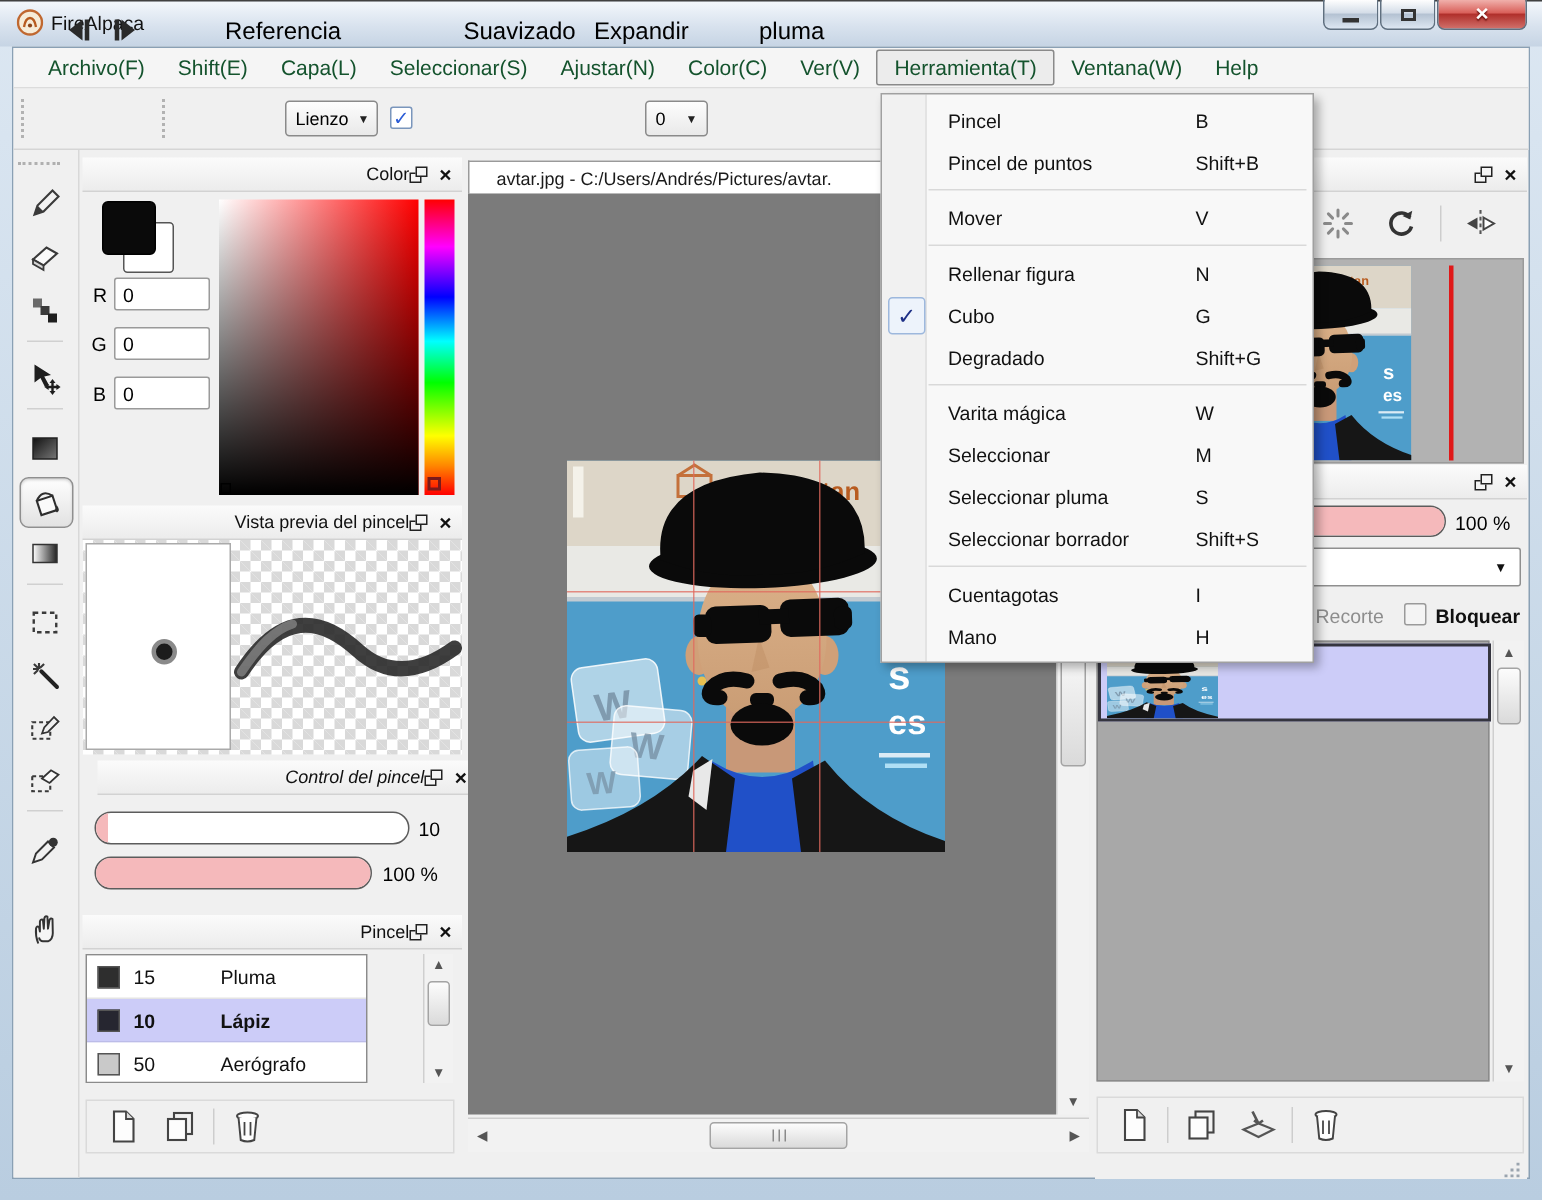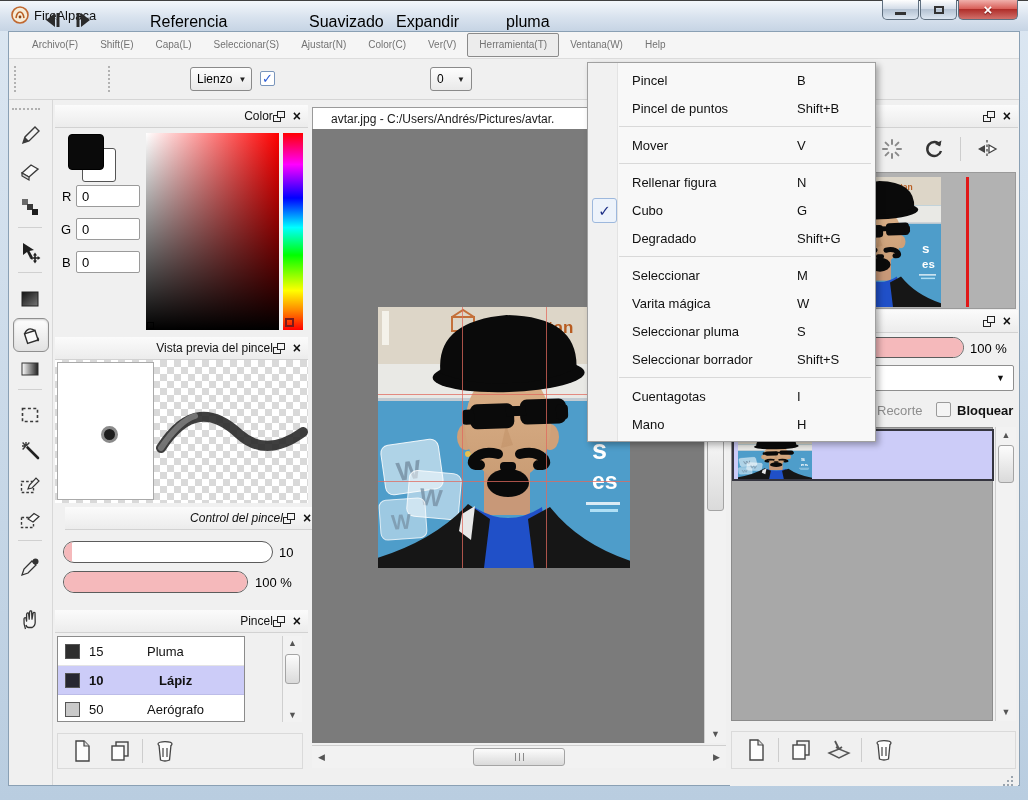--- a/index.html
+++ b/index.html
@@ -26,21 +26,21 @@
   .glyph-min{width:11px;height:3px;background:#333;margin-top:7px;}
   .glyph-max{width:10px;height:8px;border:2px solid #333;box-sizing:border-box;background:transparent;}
   .glyph-x{color:#fff;font-weight:bold;font-size:15px;line-height:15px;text-shadow:0 1px 1px #701512;}
 
   .content-bg{left:8px;top:31px;width:1012px;height:755px;background:#f0f0f0;
               border:1px solid #8aa0b4;box-sizing:border-box;}
 
   
   .menubar{left:9px;top:32px;width:1010px;height:27px;background:#f5f5f5;
            border-bottom:1px solid #dcdcdc;display:flex;align-items:center;
-           padding-left:12px;box-sizing:border-box;font-size:10px;color:#737373;}
+           padding-left:12px;box-sizing:border-box;font-size:14px;color:#14532d;}
   .menu-it{padding:0 11px;line-height:24px;white-space:nowrap;}
   .menu-it.active{border:1px solid #8a8a8a;border-radius:2px;background:#ececec;
                   line-height:22px;}
 
   
   .toolbar{left:9px;top:59px;width:1010px;height:41px;background:#f0f0f0;
            border-bottom:1px solid #d5d5d5;box-sizing:border-box;font-size:13px;color:#111;}
   .dotted-v{width:0;height:26px;border-left:2px dotted #b2b2b2;top:7px;}
   .tb-btn{width:28px;height:26px;top:7px;display:flex;align-items:center;justify-content:center;}
   .tb-label{top:13px;margin-left:28px;}
@@ -453,21 +453,21 @@
   </div>
   <div class="abs" style="left:57px;top:636px;width:188px;height:86px;border:1px solid #8b8b8b;background:#fff;overflow:hidden;box-sizing:border-box;">
     <div class="brush-row">
       <span class="b-swatch" style="background:#2e2e2e;"></span>
       <span style="width:34px;">15</span>
       <span style="margin-left:24px;">Pluma</span>
     </div>
     <div class="brush-row sel">
       <span class="b-swatch" style="background:#262630;"></span>
       <span style="width:34px;">10</span>
-      <span style="margin-left:36px;">Lápiz</span>
+      <span style="margin-left:24px;">Lápiz</span>
     </div>
     <div class="brush-row">
       <span class="b-swatch" style="background:#c9c9c9;"></span>
       <span style="width:34px;">50</span>
       <span style="margin-left:24px;">Aerógrafo</span>
     </div>
 
   </div>
   <div class="abs sb-track-v" style="left:282px;top:636px;width:20px;height:86px;">
     <div class="sb-arr" style="height:14px;">▲</div>
@@ -661,28 +661,28 @@
       <span class="tm-check">✓</span>
       <span class="lab">Cubo</span>
       <span class="sc">G</span>
     </div>
     <div class="tm-item">
       <span class="lab">Degradado</span>
       <span class="sc">Shift+G</span>
     </div>
     <div class="tm-sep"></div>
     <div class="tm-item">
+      <span class="lab">Varita mágica</span>
+      <span class="sc">W</span>
+    </div>
+    <div class="tm-item">
       <span class="lab">Seleccionar</span>
       <span class="sc">M</span>
     </div>
     <div class="tm-item">
-      <span class="lab">Varita mágica</span>
-      <span class="sc">W</span>
-    </div>
-    <div class="tm-item">
       <span class="lab">Seleccionar pluma</span>
       <span class="sc">S</span>
     </div>
     <div class="tm-item">
       <span class="lab">Seleccionar borrador</span>
       <span class="sc">Shift+S</span>
     </div>
     <div class="tm-sep"></div>
     <div class="tm-item">
       <span class="lab">Cuentagotas</span>

